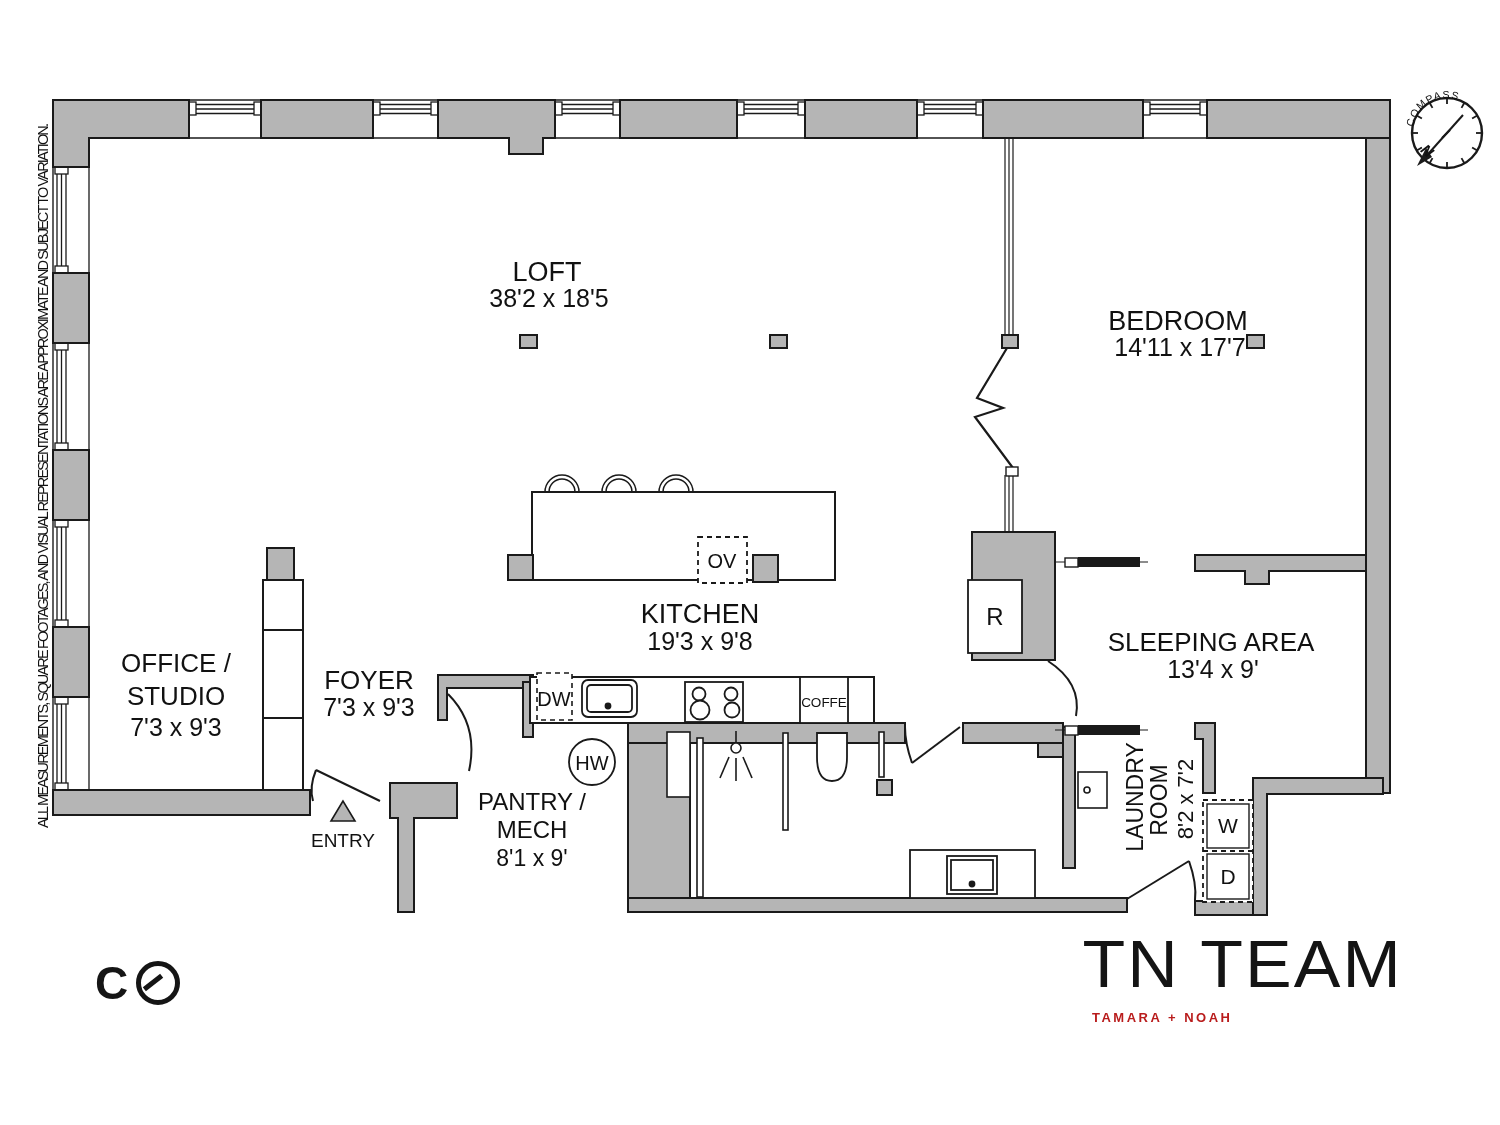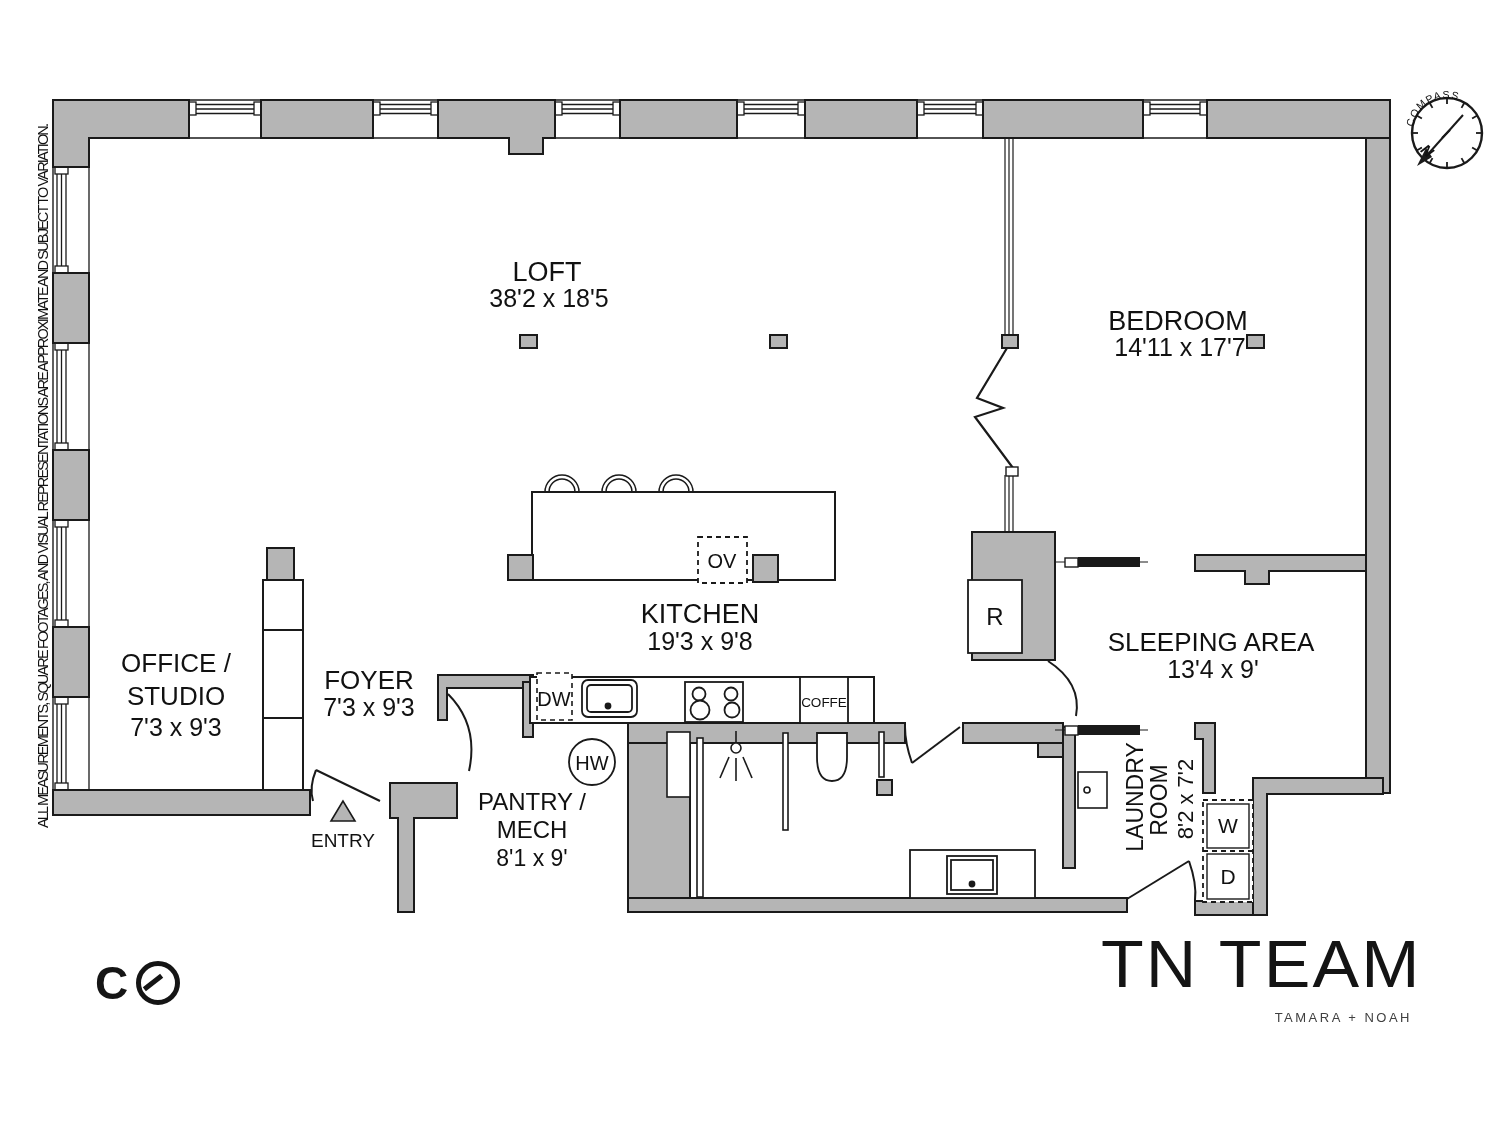--- a/index.html
+++ b/index.html
@@ -7,24 +7,24 @@
   body { width:1500px; height:1125px; position:relative; overflow:hidden;
          font-family:"Liberation Sans","DejaVu Sans",sans-serif; color:#111; }
   svg text { font-family:"Liberation Sans","DejaVu Sans",sans-serif; fill:#111; }
   .plan-svg { position:absolute; left:0; top:0; }
   .logo-compass { position:absolute; left:95px; top:956px; font-size:46px; font-weight:600;
                   letter-spacing:7px; color:#151515; display:flex; align-items:center; }
   .logo-o { display:inline-block; width:34px; height:34px; border:5px solid #151515;
             border-radius:50%; position:relative; margin:0 7px 0 1px; }
   .logo-o::after { content:""; position:absolute; left:1px; top:14px; width:22px; height:5px;
                    background:#151515; transform:rotate(-38deg); }
-  .logo-team { position:absolute; left:1092px; top:926px; width:320px; text-align:right; }
+  .logo-team { position:absolute; left:1092px; top:926px; width:320px; text-align:left; }
   .team-name { font-size:66px; font-weight:100; letter-spacing:2px; color:#141414;
                white-space:nowrap; transform:scale(1.06,1.0); }
-  .team-sub  { font-size:13px; letter-spacing:2.5px; color:#404040; margin-top:8px; }
+  .team-sub  { font-size:13px; letter-spacing:2.5px; color:#b91c1c; margin-top:8px;font-weight:bold; }
 </style>
 </head>
 <body>
 
 <svg class="plan-svg" width="1500" height="1125" viewBox="0 0 1500 1125">
 
   <g stroke="var(--line)" stroke-width="1.4">
     <line x1="53" y1="100" x2="1390" y2="100"></line>
     <line x1="53" y1="100" x2="53" y2="790"></line>
   </g>

